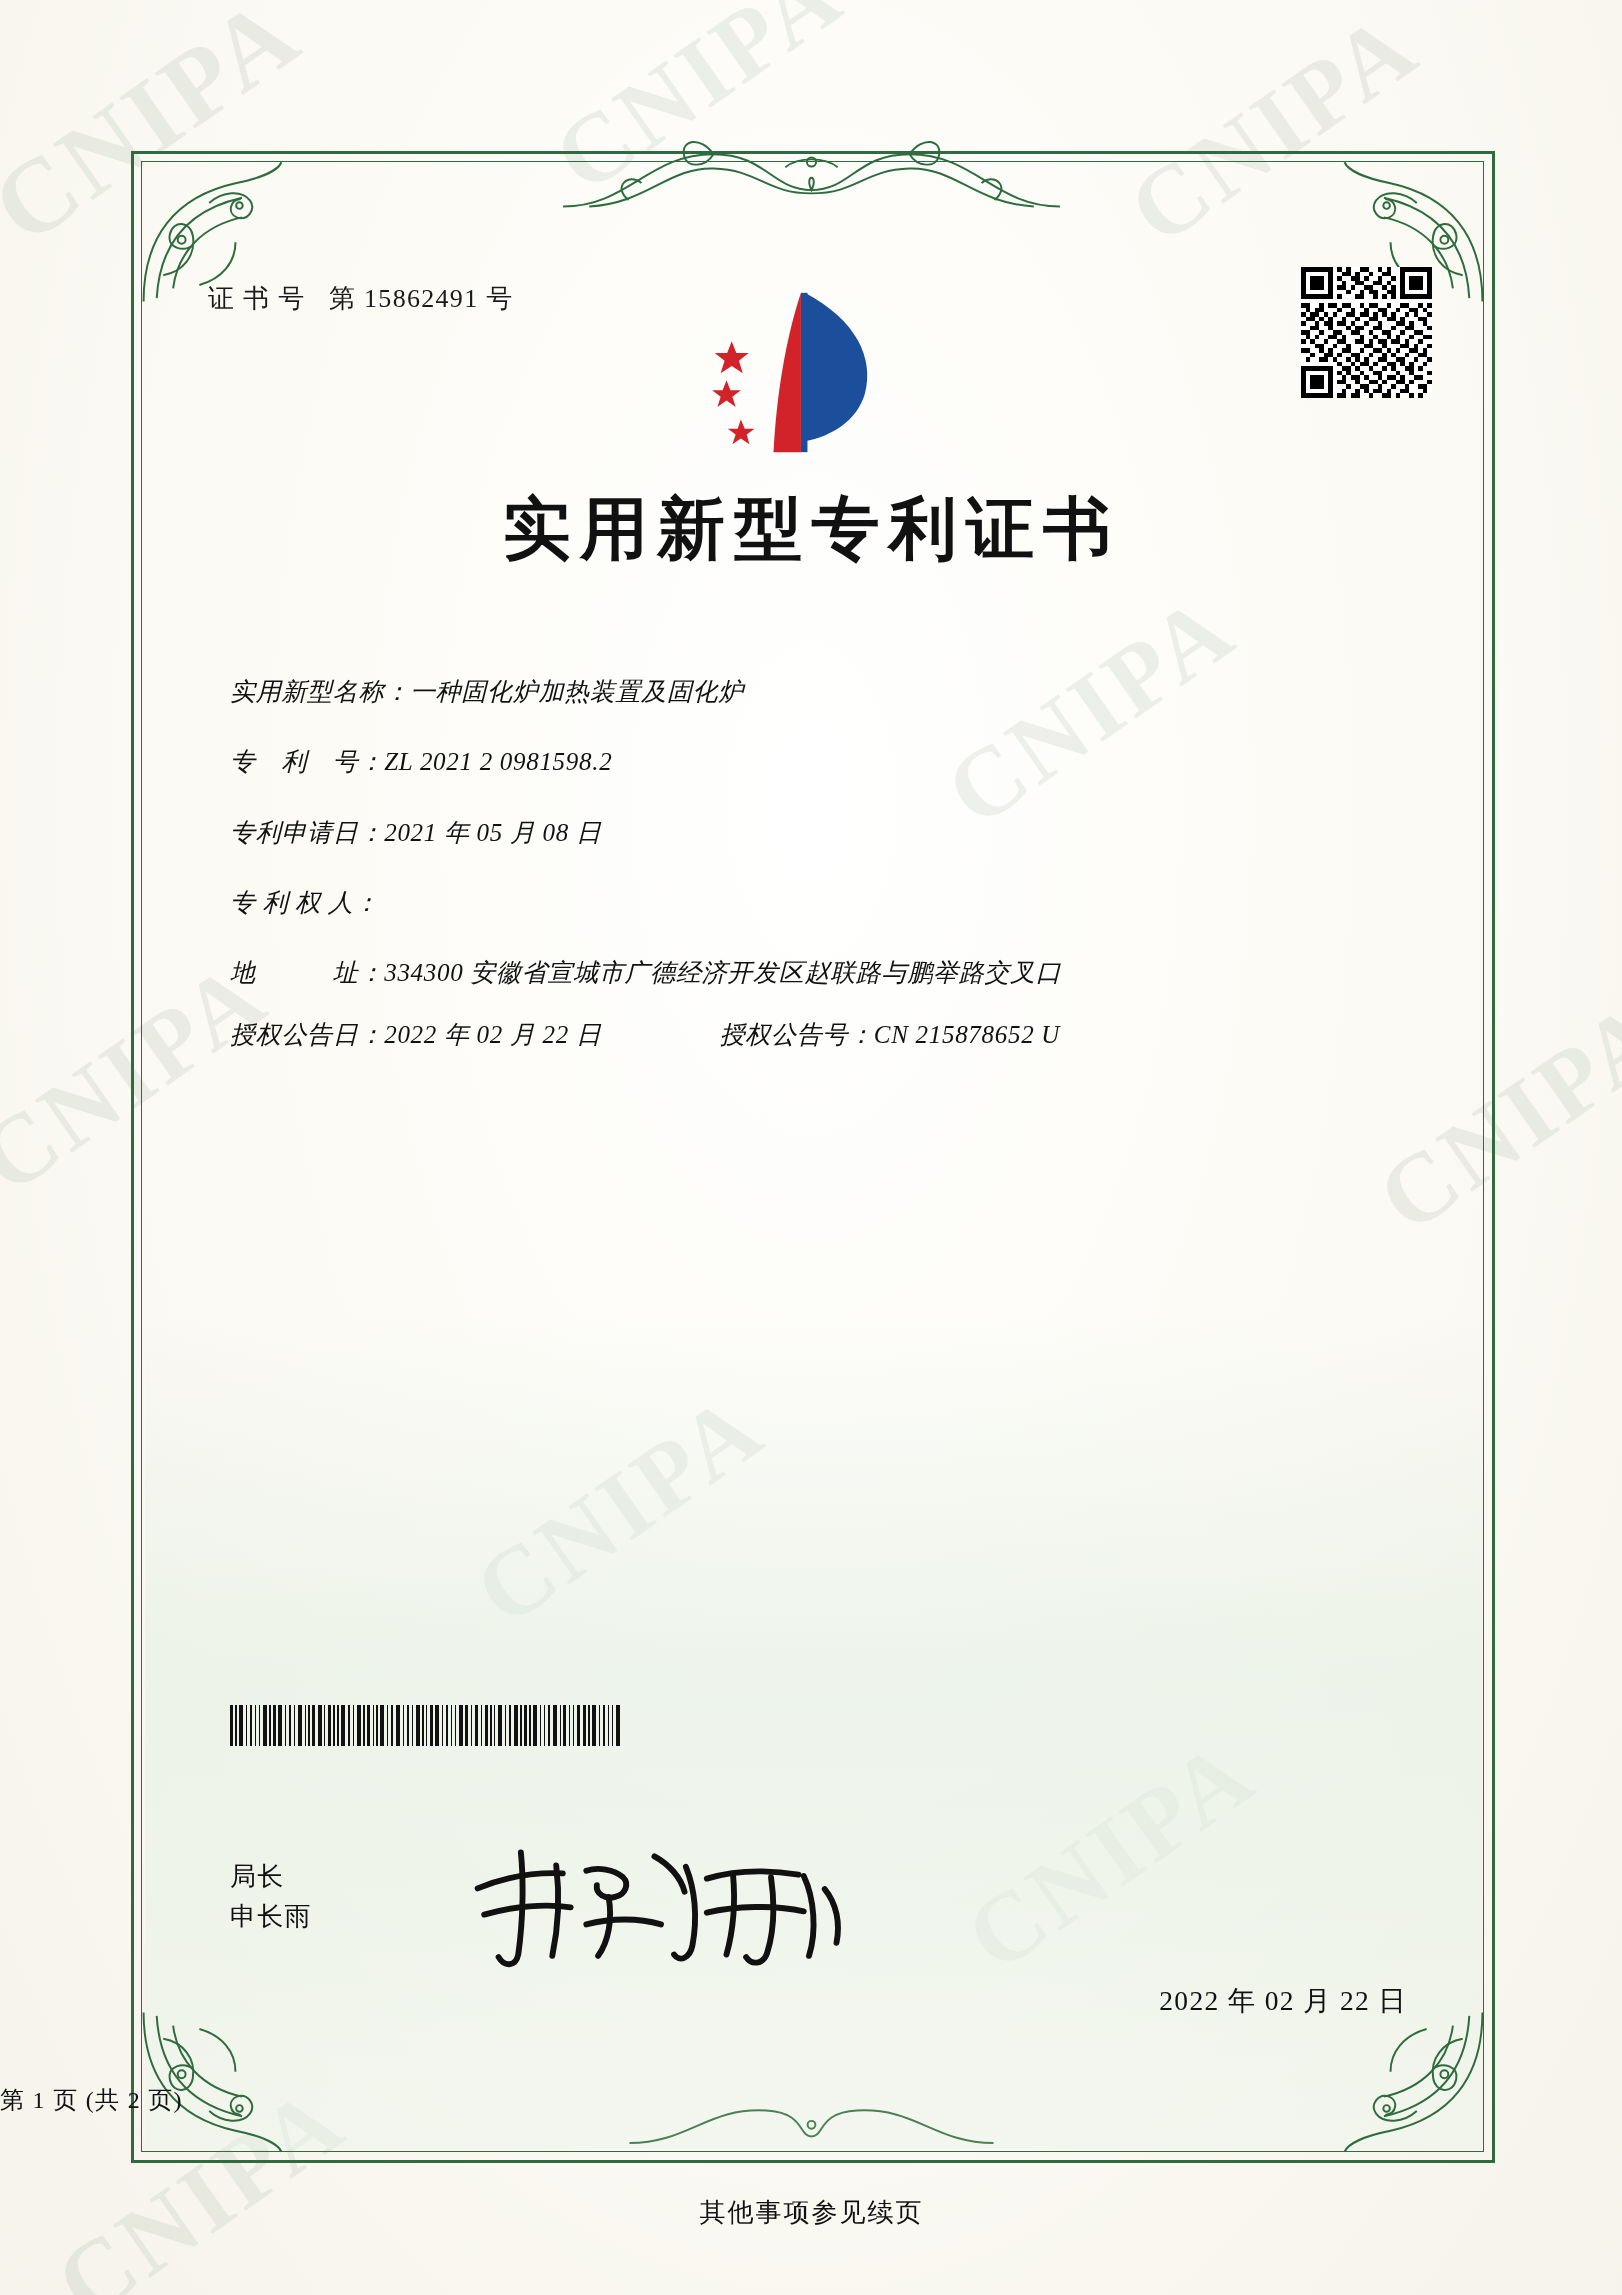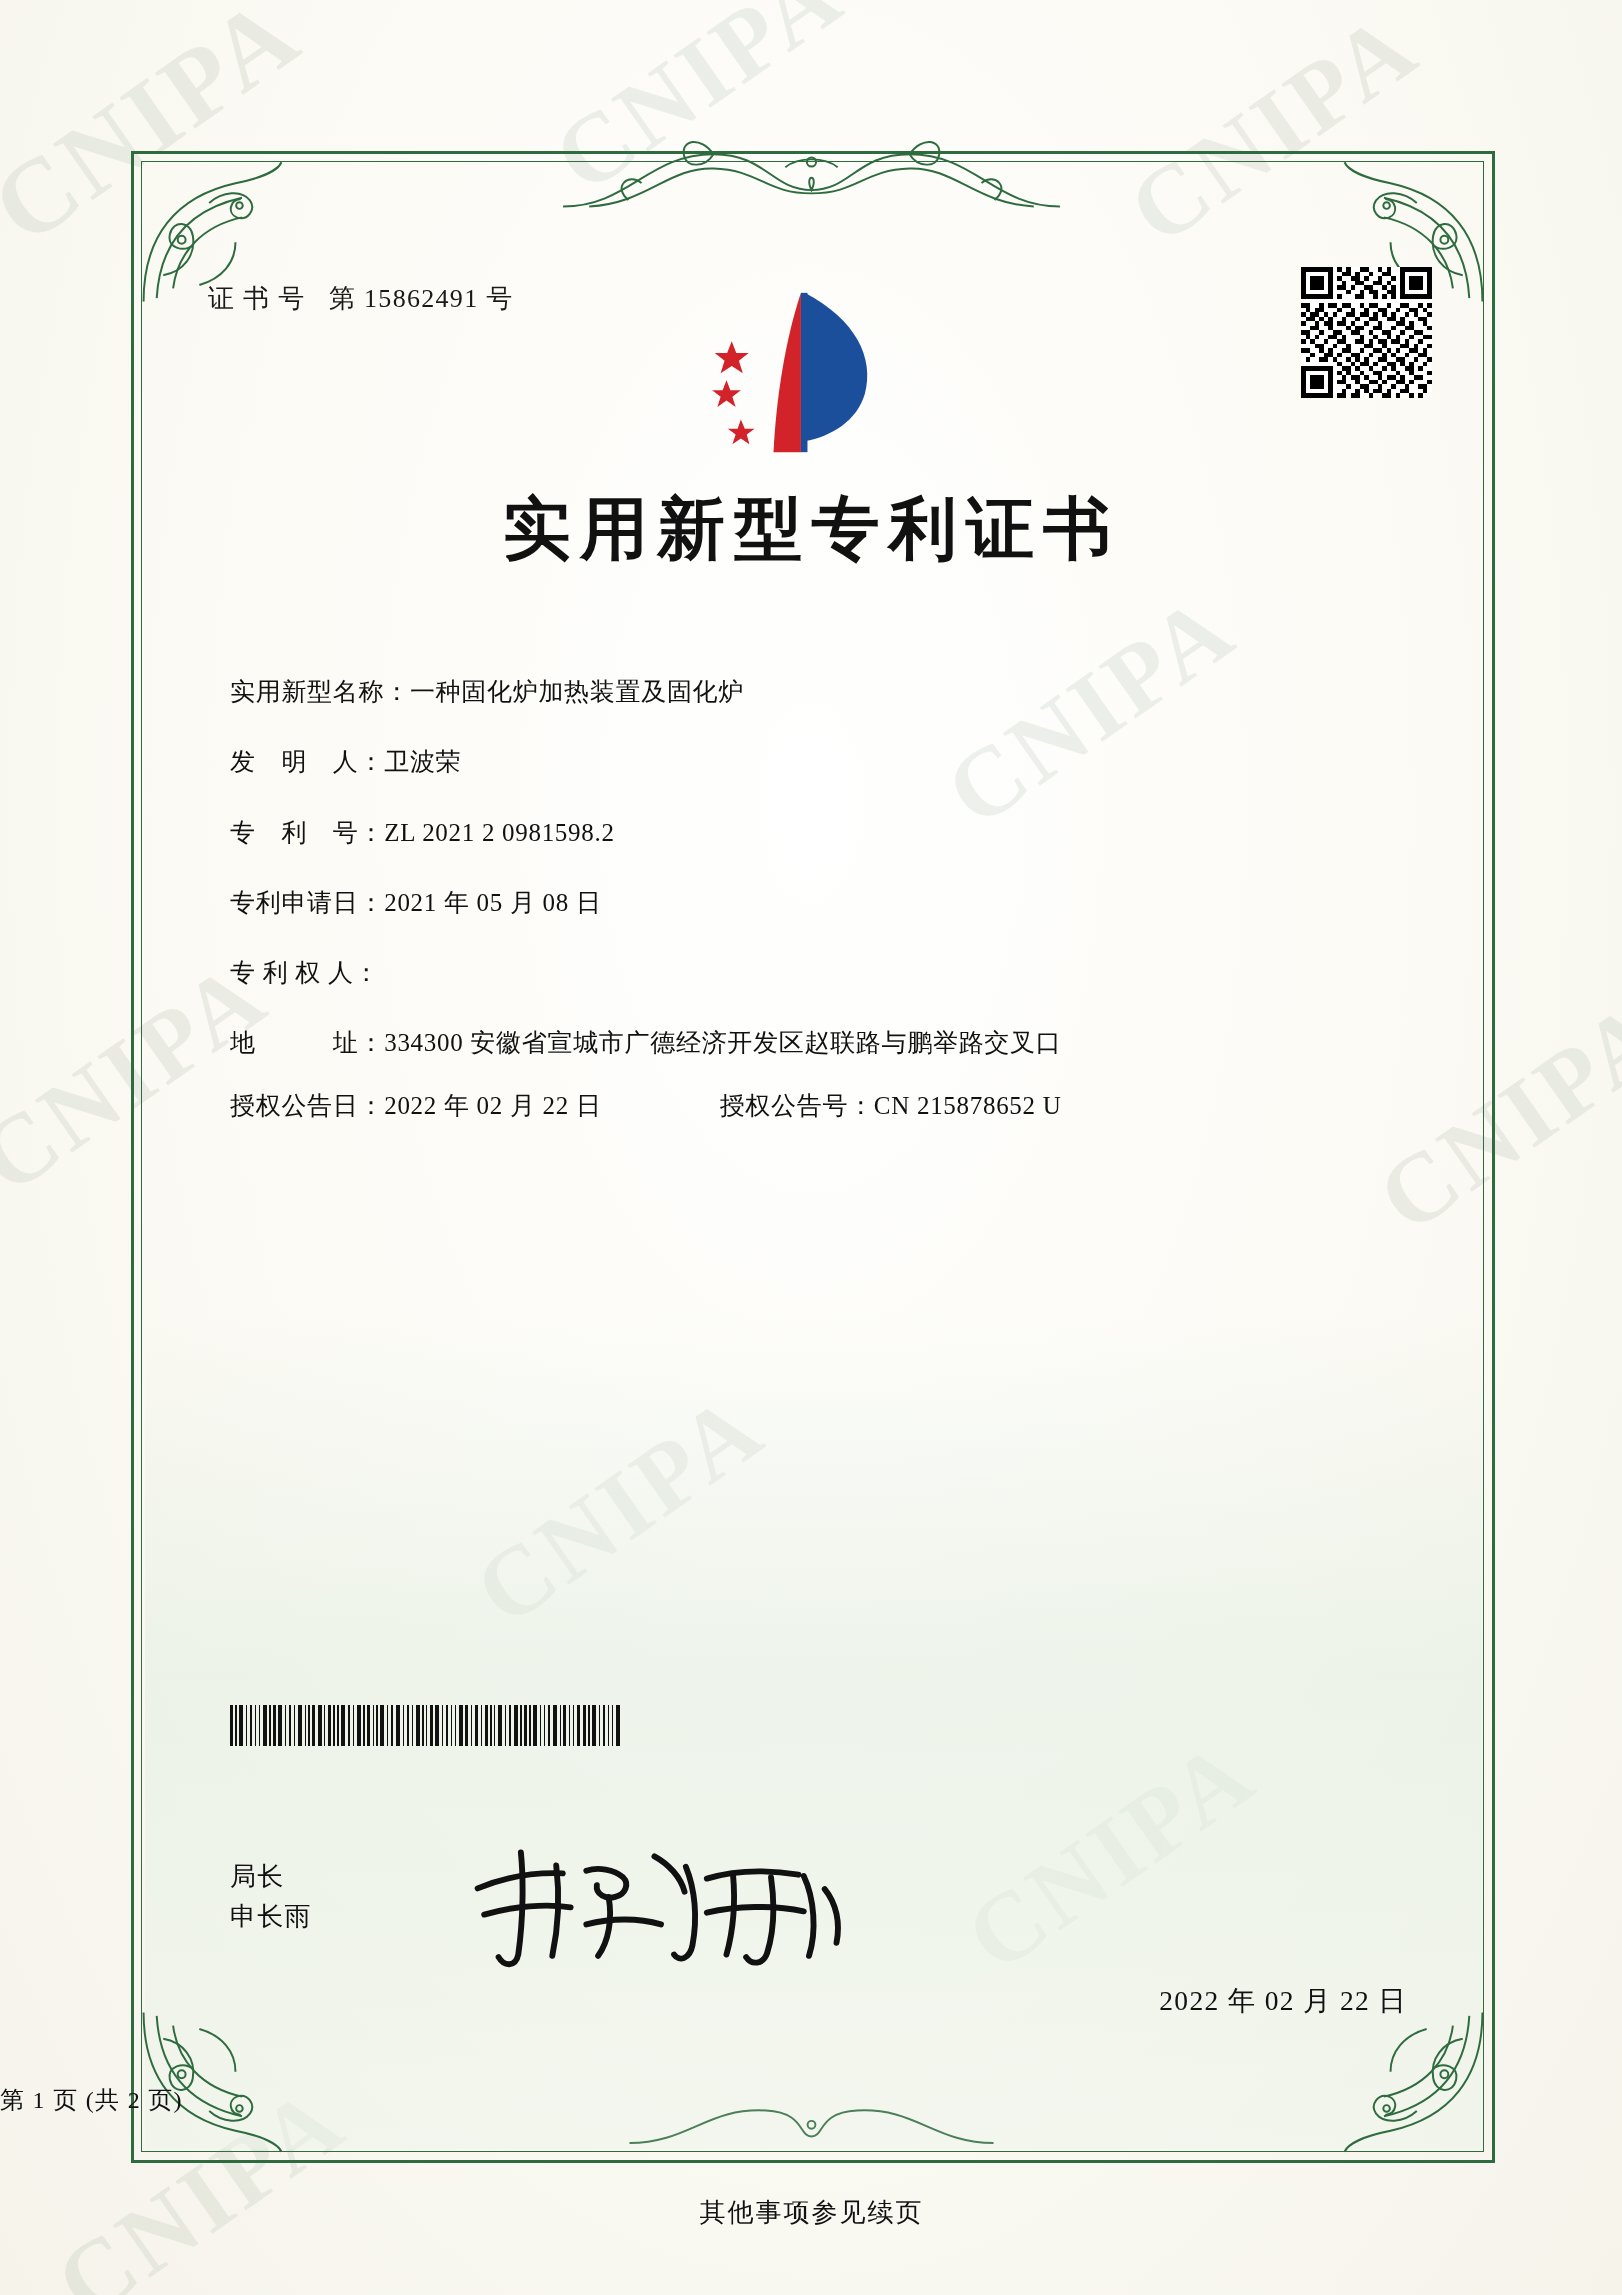--- a/index.html
+++ b/index.html
@@ -156,20 +156,21 @@
     top: 674px;
     width: 1112px;
     font-size: 25px;
     color: #111;
   }
   .row {
     display: flex;
     align-items: flex-start;
     margin-bottom: 34px;
     line-height: 1.45;
+    font-style: italic;
   }
   .row .lab {
     flex: 0 0 auto;
     white-space: pre;
     letter-spacing: 0.7px;
   }
   .row .val {
     flex: 1 1 auto;
     letter-spacing: 0.7px;
     word-break: break-word;
@@ -604,24 +605,20 @@
   </div>
 
   <div class="title">实用新型专利证书</div>
 
   <div class="fields">
     <div class="row">
       <span class="lab">实用新型名称：</span>
       <span class="val">一种固化炉加热装置及固化炉</span>
     </div>
     <div class="row">
-      <span class="lab">发　明　人：</span>
-      <span class="val">卫波荣</span>
-    </div>
-    <div class="row">
       <span class="lab">专　利　号：</span>
       <span class="val">ZL 2021 2 0981598.2</span>
     </div>
     <div class="row">
       <span class="lab">专利申请日：</span>
       <span class="val">2021 年 05 月 08 日</span>
     </div>
     <div class="row">
       <span class="lab">专 利 权 人：</span>
     </div>

